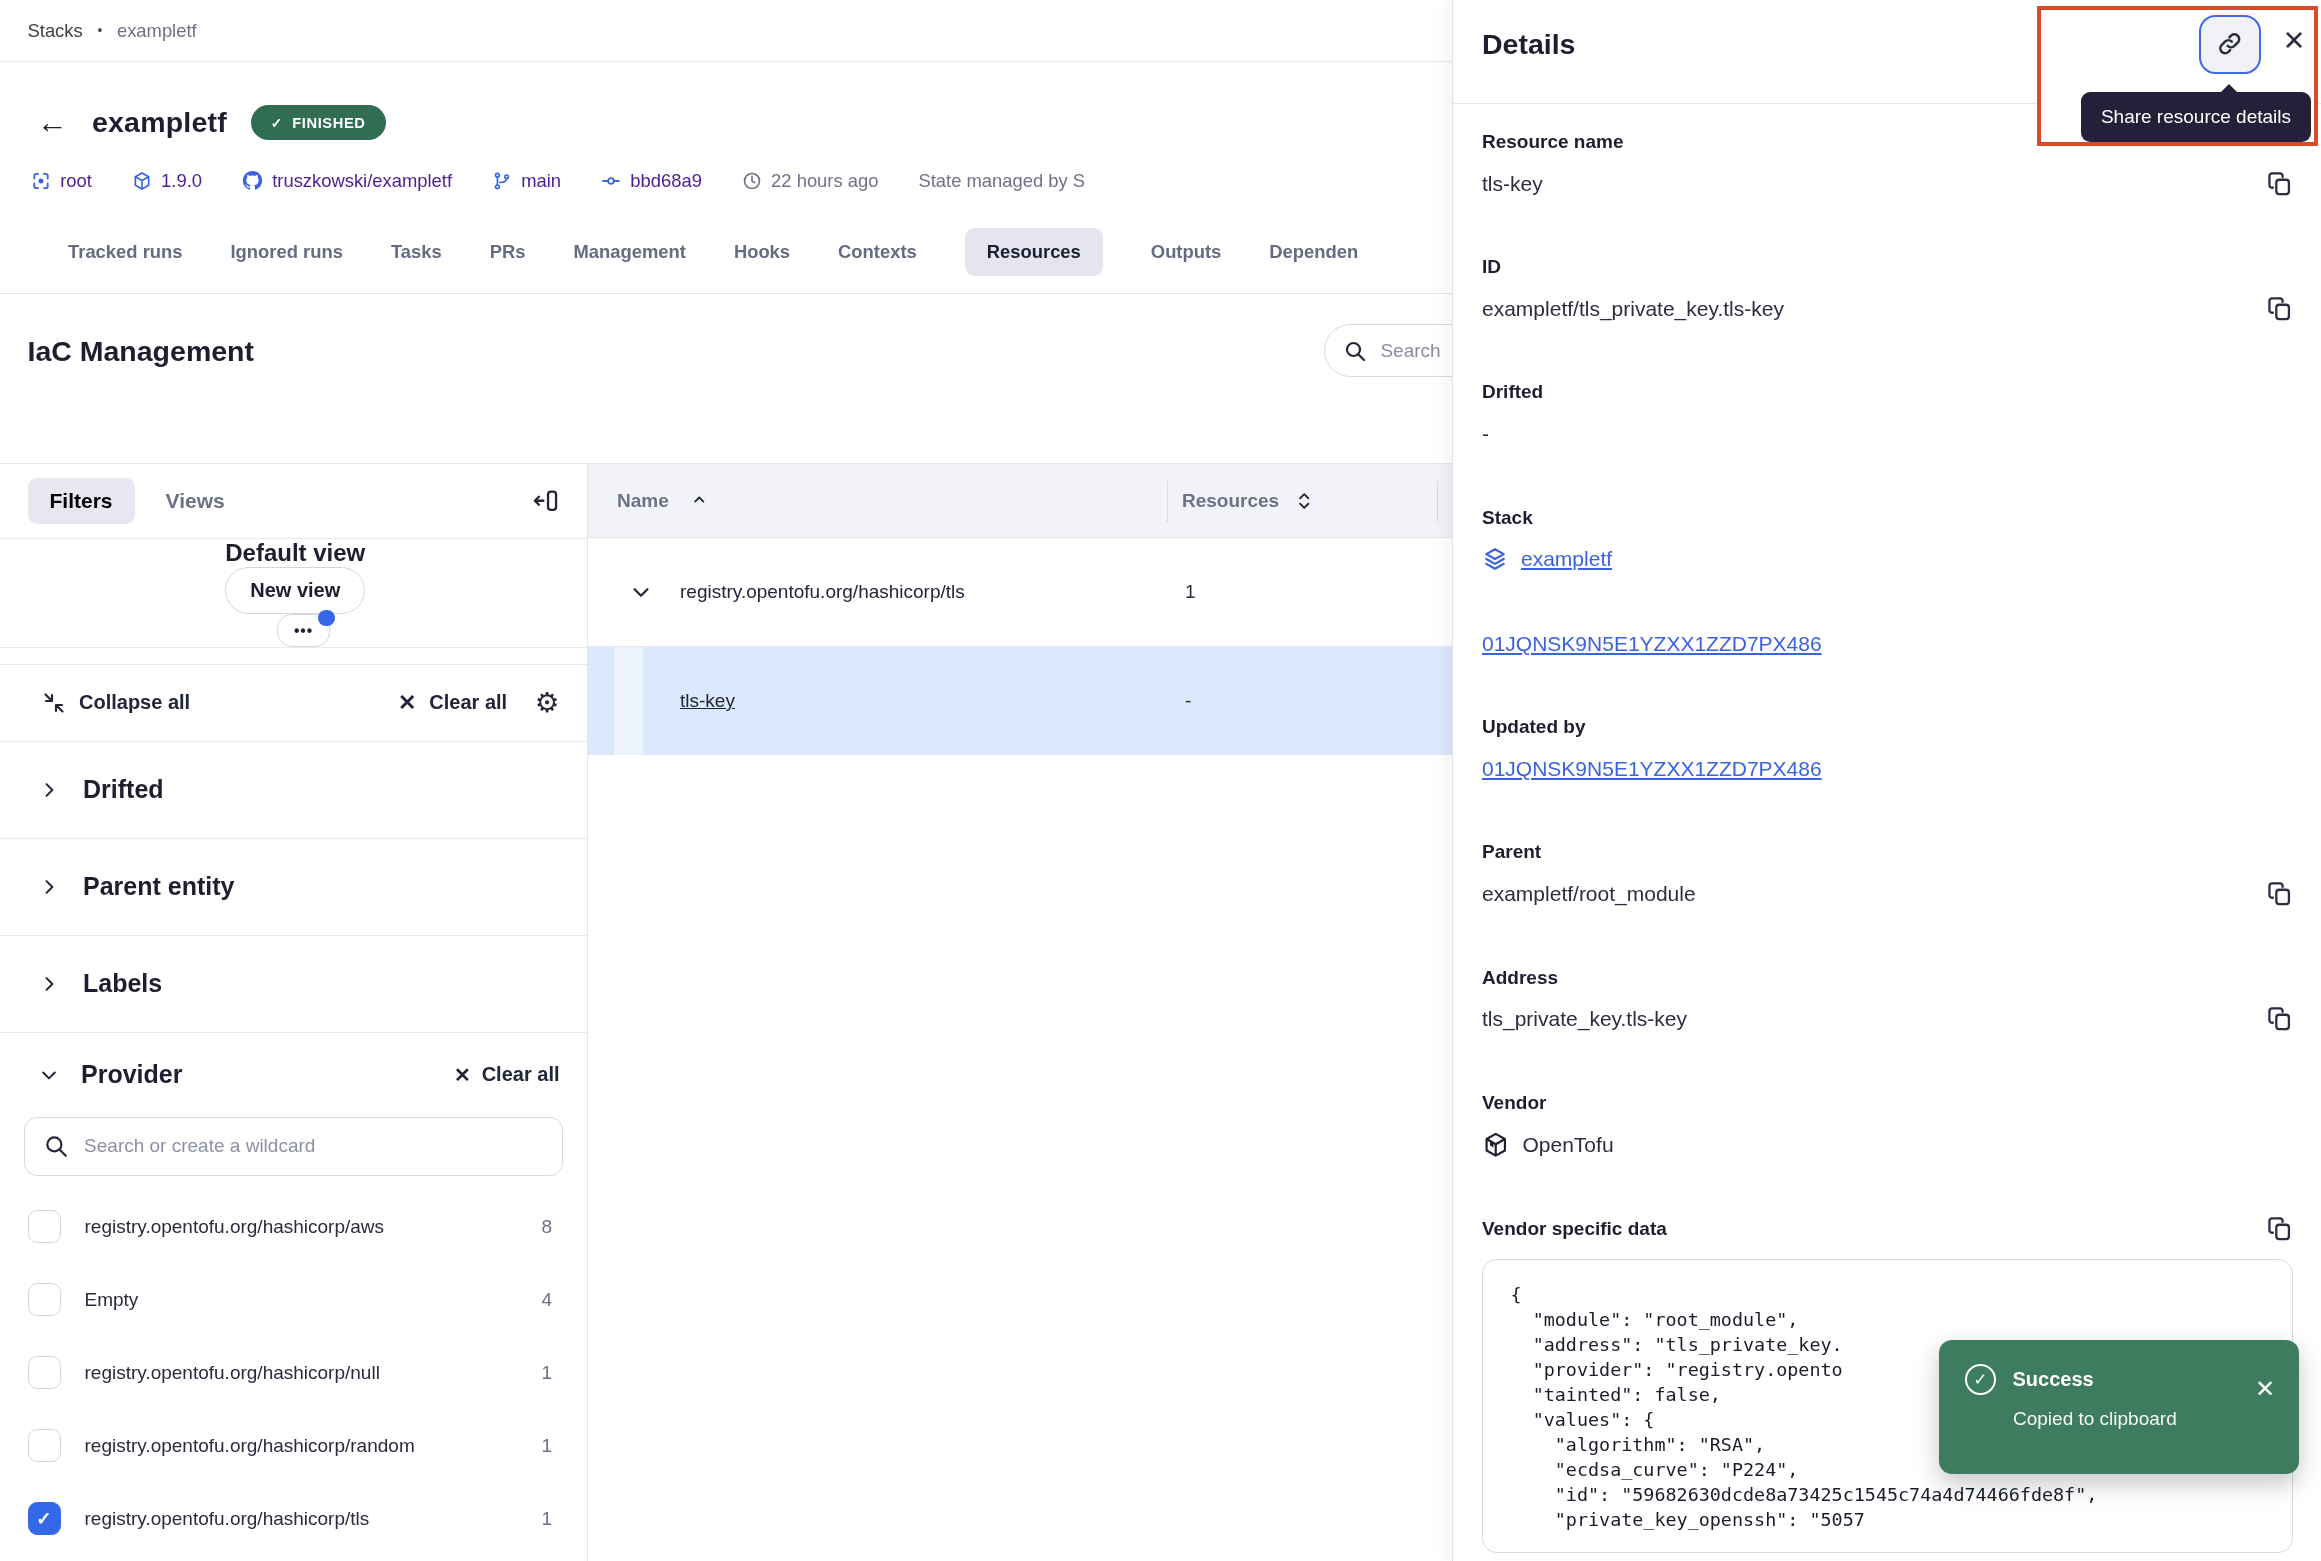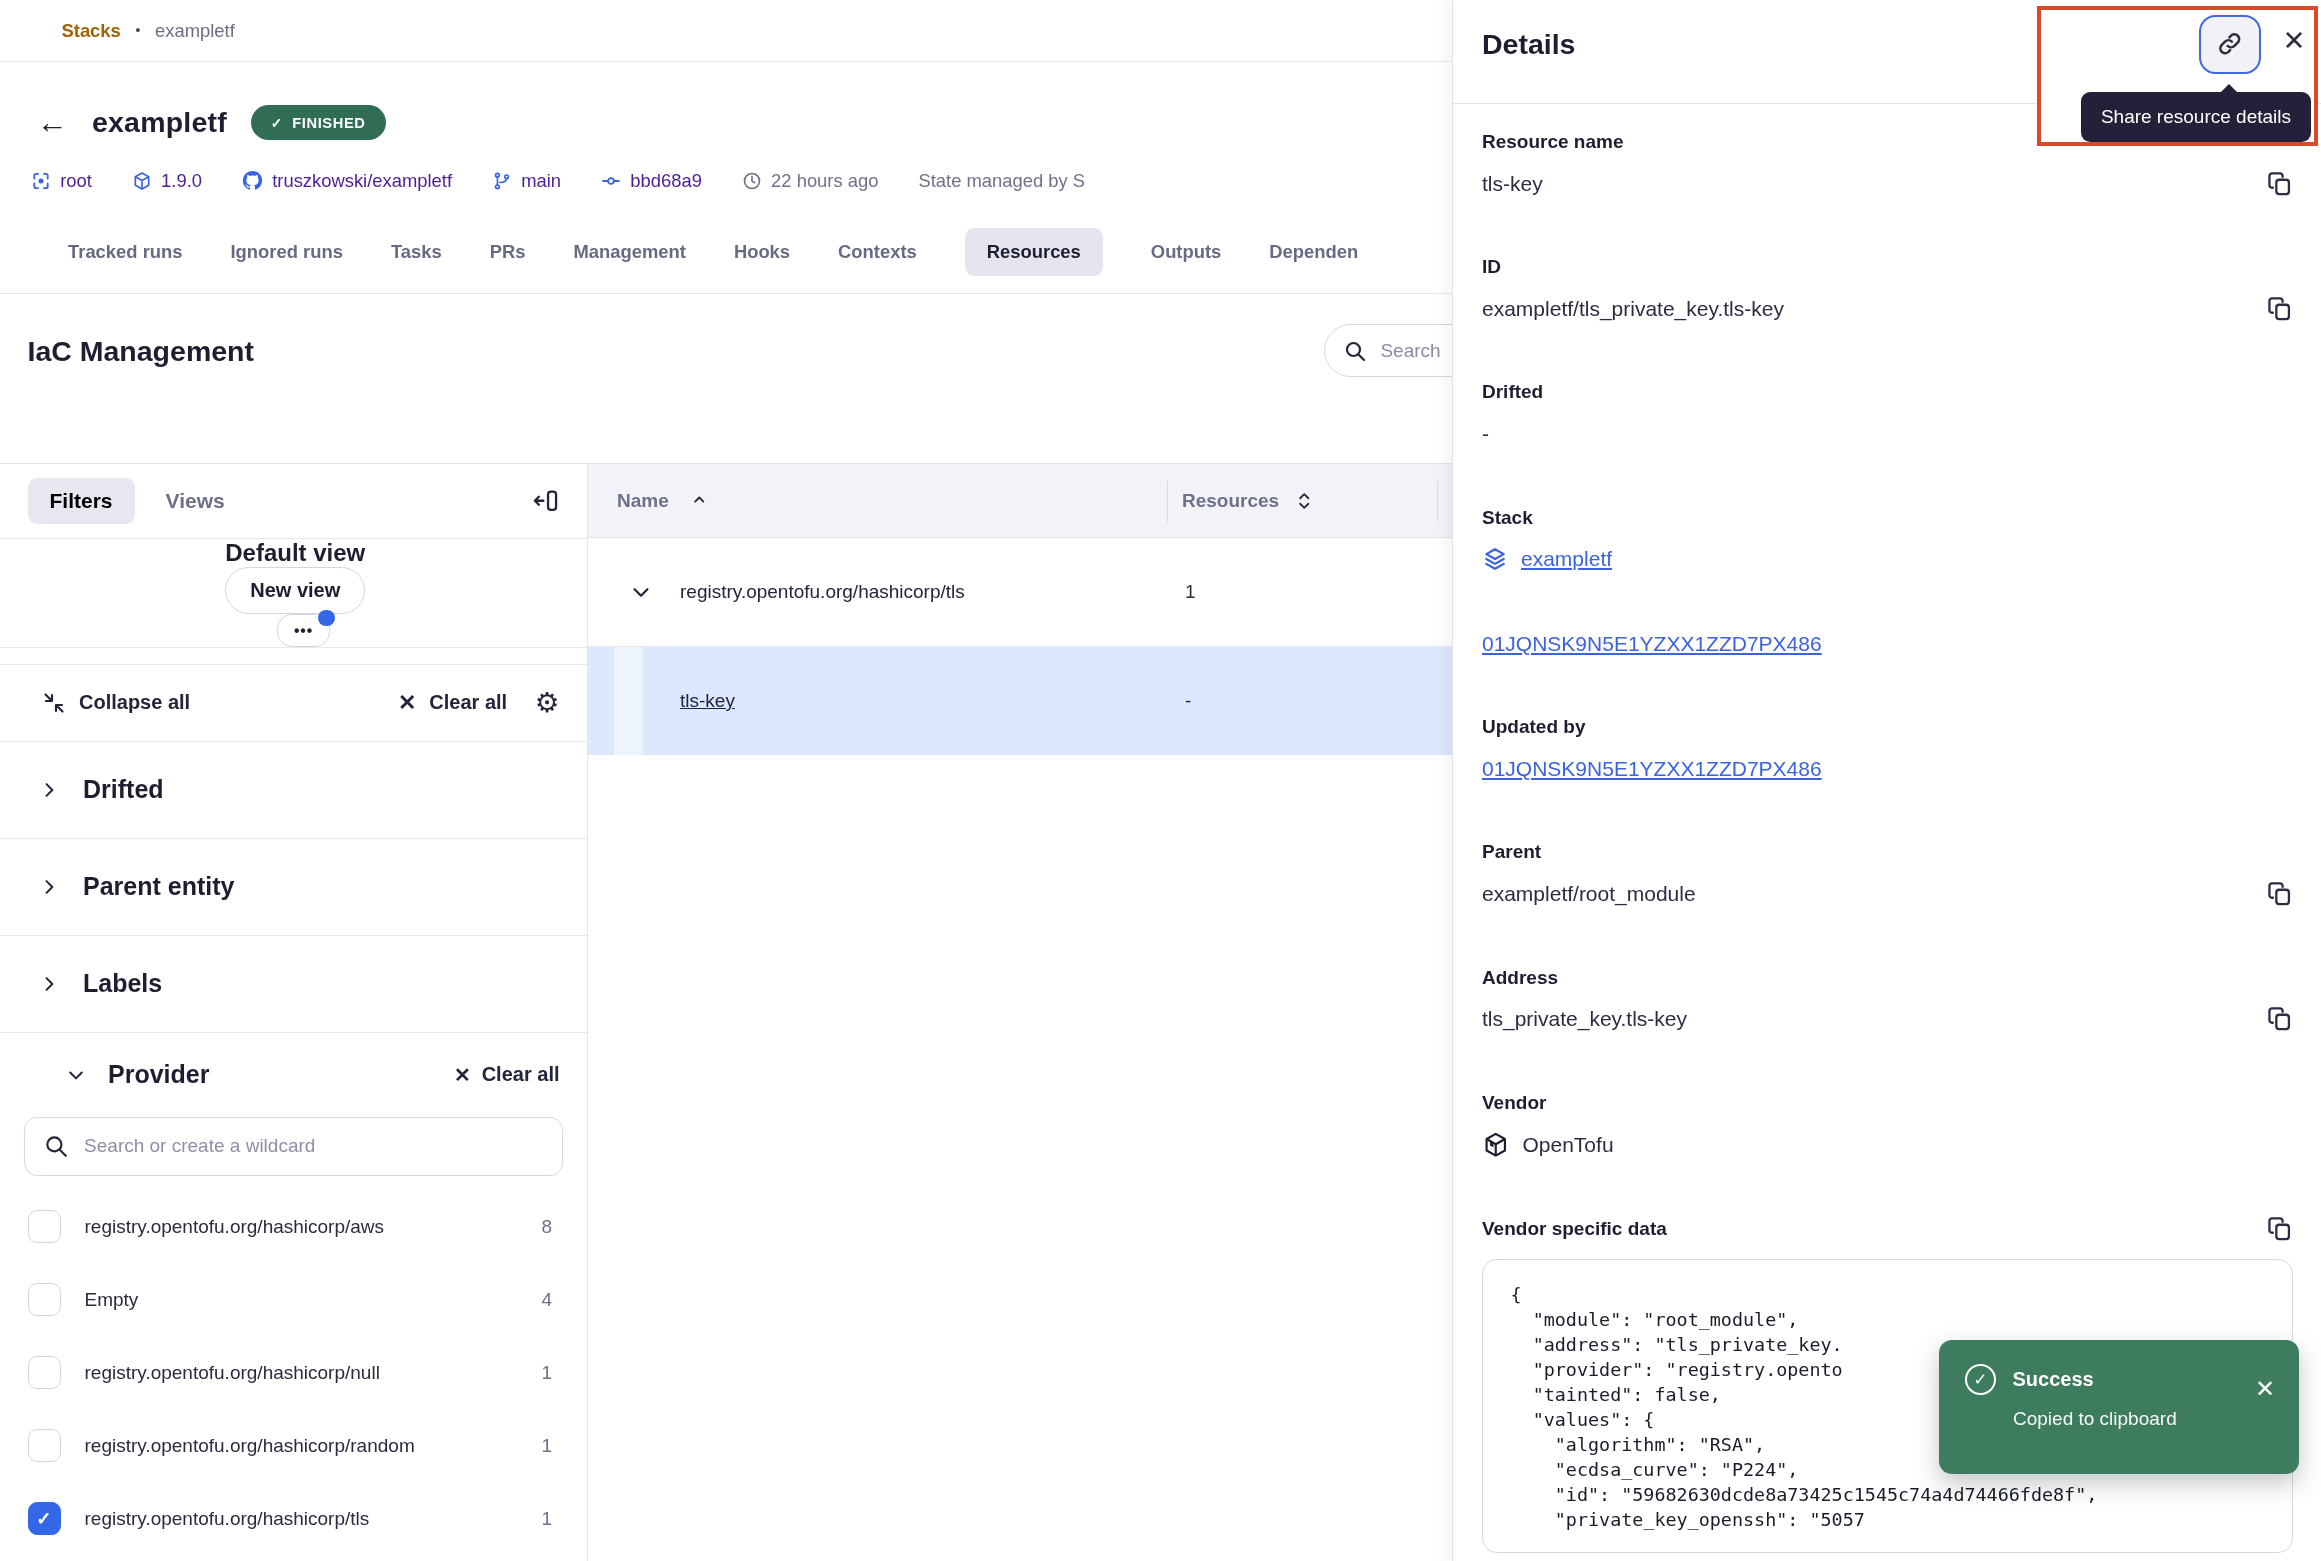--- a/index.html
+++ b/index.html
@@ -5,21 +5,21 @@
   * { margin:0; padding:0; box-sizing:border-box; }
   html,body { width:2322px; height:1561px; overflow:hidden; background:#fff;
     font-family:"Liberation Sans", sans-serif; color:#23253a; }
   svg { display:block; }
   .ic { flex:0 0 auto; }
 
   
   .topbar { position:absolute; left:0; top:0; width:2322px; height:62px;
     display:flex; align-items:center; gap:14.7px; padding-left:27.5px;
     border-bottom:1.4px solid #e8e8ef; background:#fff; }
-  .crumb-root { font-size:18.4px; font-weight:700; color:#a16207;margin-left:34px; }
+  .crumb-root { font-size:18.4px; font-weight:400; color:#404040; }
   .crumb-sep { font-size:13.8px; color:#474a5e; }
   .crumb-cur { font-size:18.4px; color:#6d7086; }
 
   
   .main-left { position:absolute; left:0; top:62px; width:1452px; height:1500px;
     overflow:hidden; background:#fff; }
 
   .title-row { display:flex; align-items:center; gap:24px; padding:33px 0 0 37px; height:88px; }
   .back-arrow { font-size:31px; font-weight:700; color:#1e2030; line-height:1; cursor:pointer; }
   .stack-title { font-size:28.5px; font-weight:800; color:#1d1f31; letter-spacing:0.2px; }
@@ -74,21 +74,21 @@
   .actions-row { height:77px; display:flex; align-items:center; gap:13px; padding:0 27.5px 0 42px; }
   .action { display:flex; align-items:center; gap:13px; font-size:20px; font-weight:600;
     color:#23253a; cursor:pointer; }
   .actions-row .spacer { flex:1; }
   .gear { font-size:27.5px; color:#23253a; cursor:pointer; }
 
   .section-row { height:97px; display:flex; align-items:center; gap:24px; padding-left:39px; cursor:pointer; }
   .section-label { font-size:25px; font-weight:800; color:#1d1f31; }
 
   .provider-block { padding-bottom:31px; border-bottom:1.4px solid #e9e9f0; }
-  .provider-head { height:84px; display:flex; align-items:center; gap:22px; padding:0 27.5px 0 39px;margin-left:27px; }
+  .provider-head { height:84px; display:flex; align-items:center; gap:22px; padding:0 27.5px 0 39px; }
   .provider-head .spacer { flex:1; }
   .clear-small { display:flex; align-items:center; gap:11px; font-size:20px; font-weight:600; color:#23253a; cursor:pointer; }
   .wild-search { margin:0 24px; height:59px; border:1.4px solid #d9d9e3; border-radius:13px;
     display:flex; align-items:center; gap:14.7px; padding-left:18.4px; }
   .wild-search input { border:none; outline:none; font-size:19px; width:441px; color:#23253a;
     font-family:"Liberation Sans", sans-serif; }
   .wild-search input::placeholder { color:#8d90a4; }
 
   .opts { margin-top:14.7px; }
   .opt { height:73px; display:flex; align-items:center; gap:24px; padding:0 35px 0 27.5px; cursor:pointer; }

